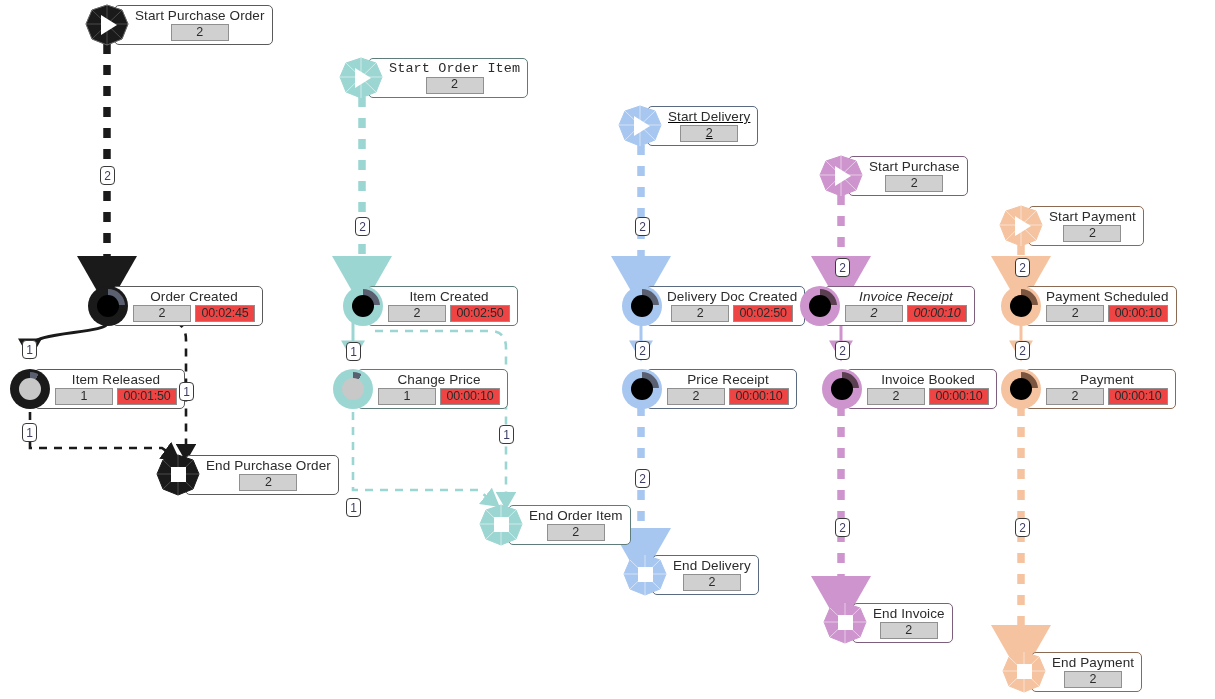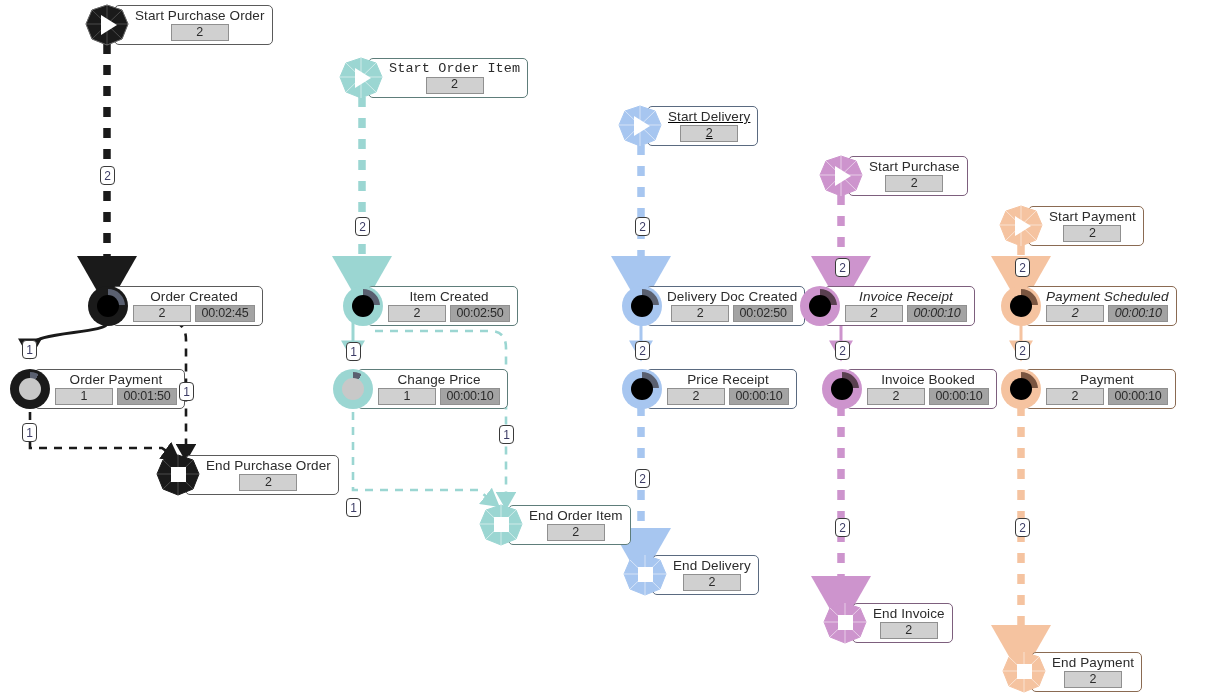--- a/index.html
+++ b/index.html
@@ -62,21 +62,21 @@
     border: 1.1px solid #909090;
     font-size: 12.5px;
     line-height: 13px;
     color: #2b2b2b;
     padding: 1px 0 1px 0;
     min-width: 58px;
     text-align: center;
     box-sizing: border-box;
   }
   .chip.freq { background: #d0d0d0; }
-  .chip.time { background: #a3a3a3; letter-spacing: -0.2px; min-width: 60px; }
+  .chip.time { background: #ef4444; letter-spacing: -0.2px; min-width: 60px; }
 
   
   .ev {
     position: relative;
     width: 40px; height: 40px;
   }
   .ev .ring {
     position: absolute; inset: 0;
     border-radius: 50%;
   }
@@ -230,21 +230,21 @@
     </div>
   </div>
 
   <div class="node" style="left:10px; top:369px;">
     <div class="ev light glyph">
       <div class="ring" style="background:#1a1a1a;"></div>
       <div class="arc" style="background:conic-gradient(#5a6070 0deg 30deg, #1a1a1a 30deg 360deg);"></div>
       <div class="core"></div>
     </div>
     <div class="card">
-      <span class="label">Order Payment</span>
+      <span class="label">Item Released</span>
       <span class="metrics">
         <span class="chip freq">1</span>
         <span class="chip time">00:01:50</span>
       </span>
     </div>
   </div>
 
   <div class="node" style="left:155px; top:453px;">
     <div class="poly glyph">
       <svg width="46" height="44" viewBox="0 0 46 44">
@@ -474,21 +474,21 @@
       </svg>
     </div>
     <div class="card" style="border-color:#8a6a52;">
       <span class="label">Start Payment</span>
       <span class="metrics">
         <span class="chip freq">2</span>
       </span>
     </div>
   </div>
 
-  <div class="node" style="left:1001px; top:286px;font-style:italic;">
+  <div class="node" style="left:1001px; top:286px;">
     <div class="ev glyph">
       <div class="ring" style="background:#f5c3a0;"></div>
       <div class="arc" style="background:conic-gradient(#7a5540 0deg 86deg, #f5c3a0 86deg 360deg);"></div>
       <div class="core"></div>
     </div>
     <div class="card" style="border-color:#8a6a52;">
       <span class="label">Payment Scheduled</span>
       <span class="metrics">
         <span class="chip freq">2</span>
         <span class="chip time">00:00:10</span>

